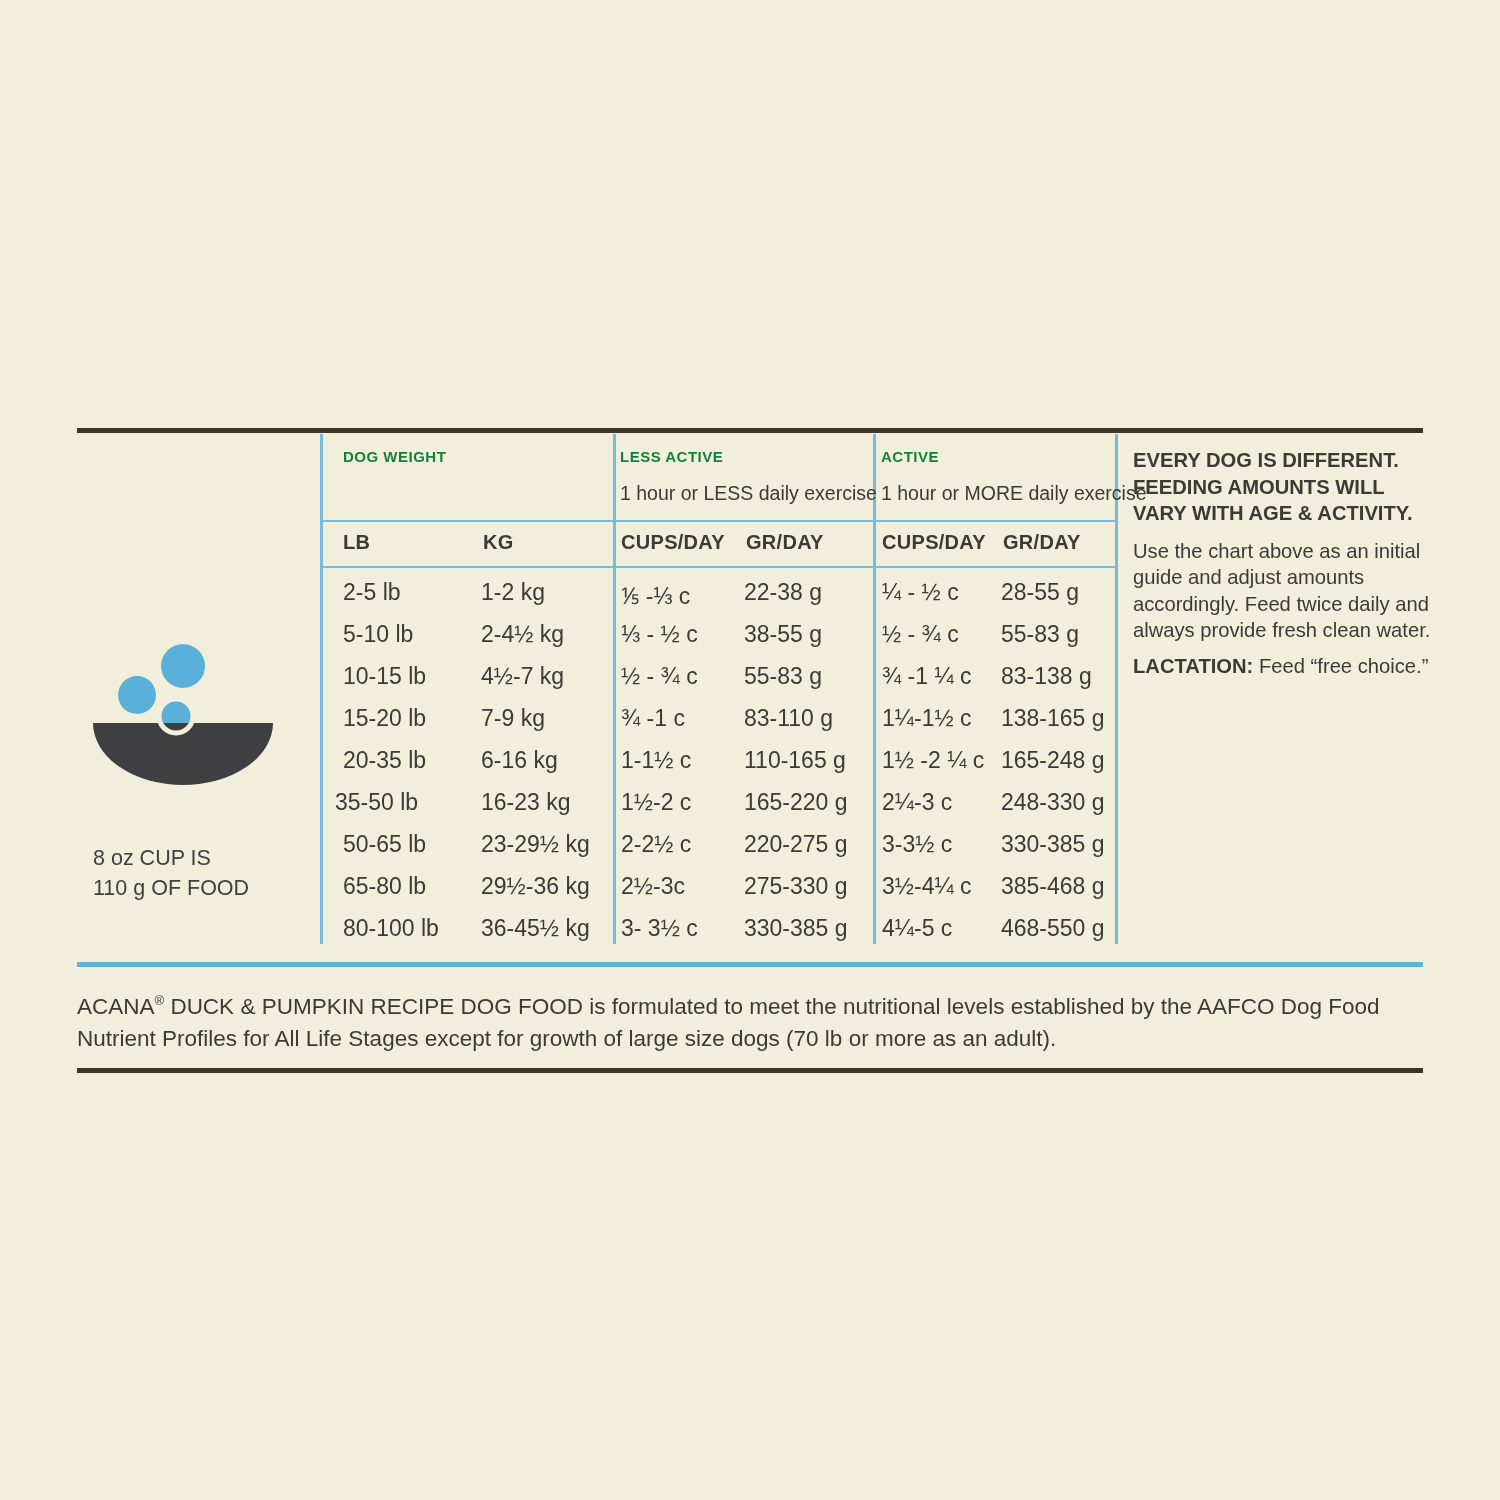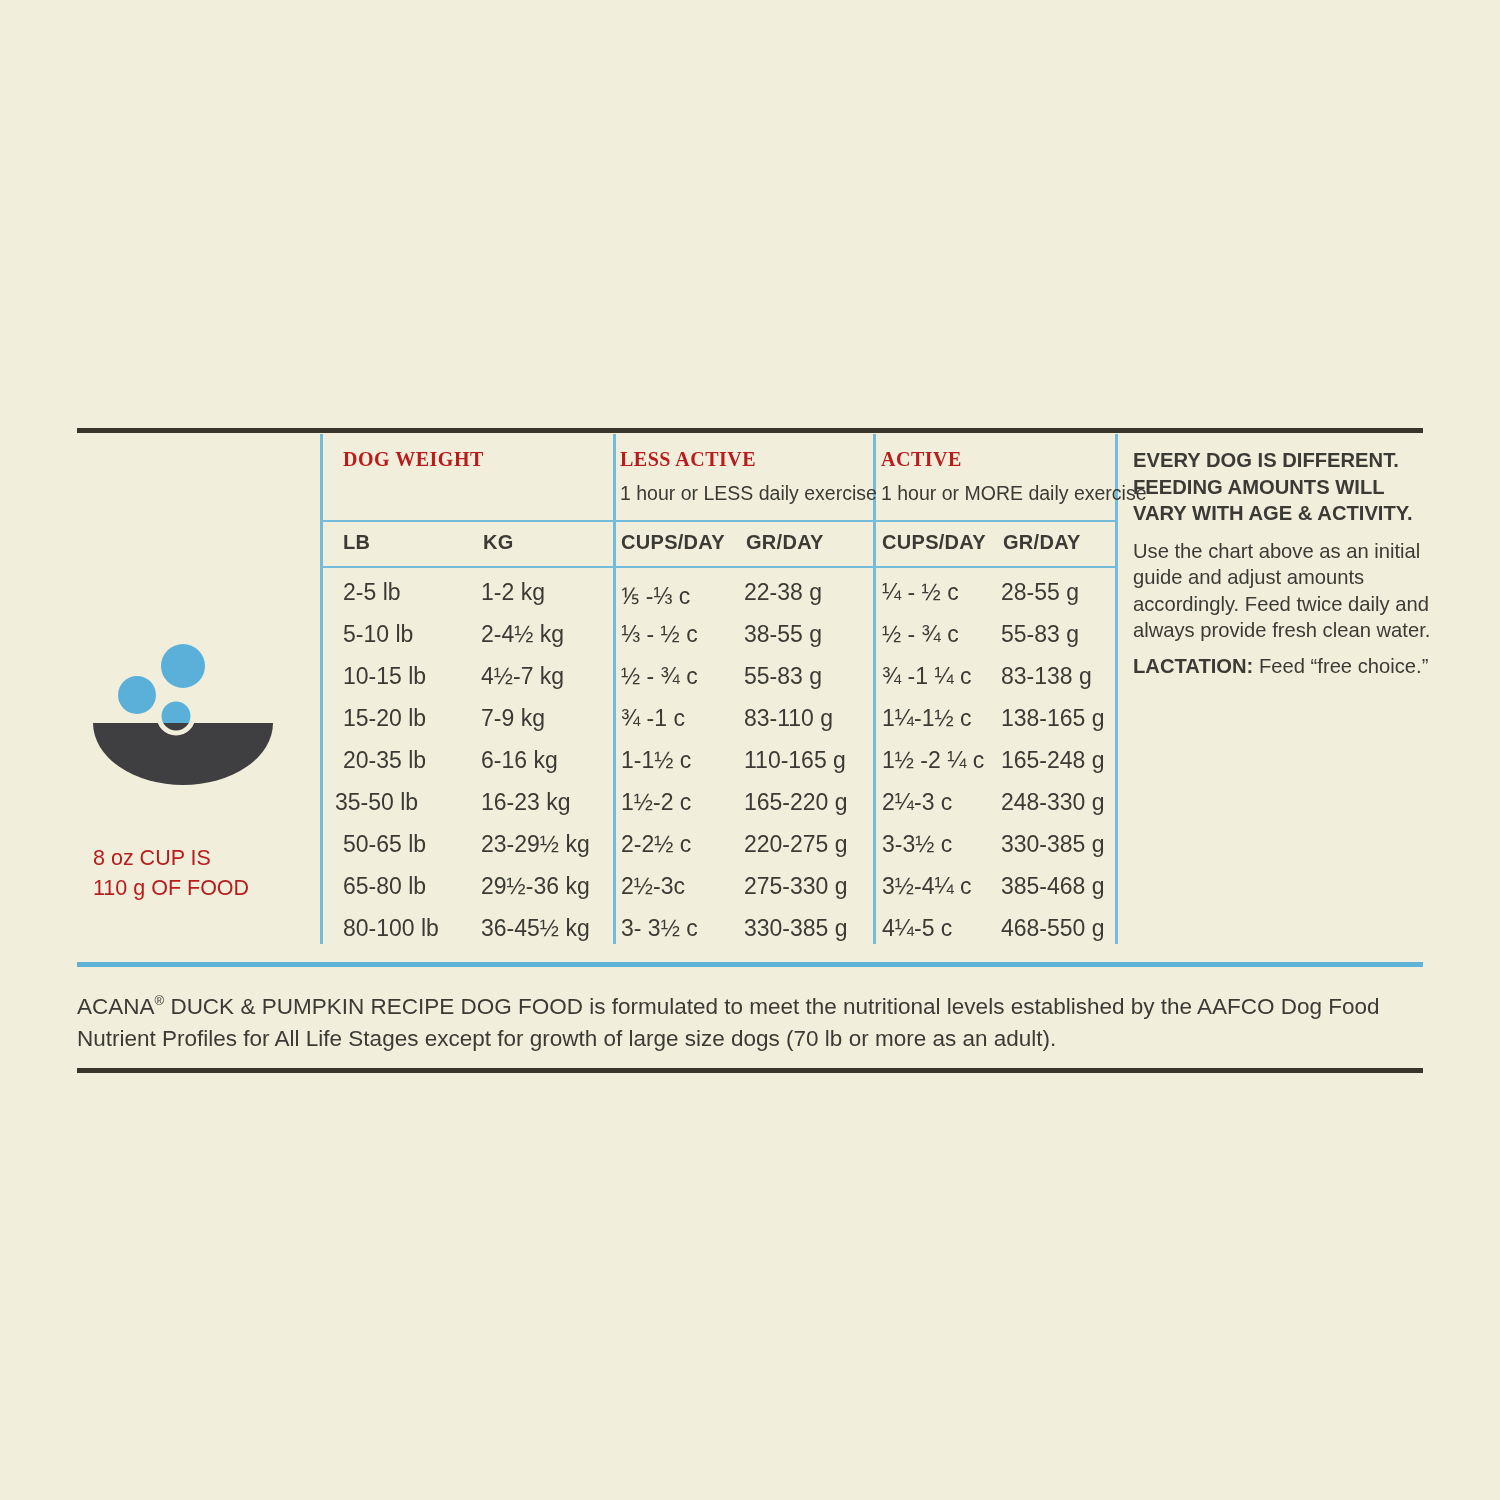--- a/index.html
+++ b/index.html
@@ -75,21 +75,21 @@
     height: 190px;
   }
 
   .cup-note {
     position: absolute;
     left: 93px;
     top: 843px;
     width: 230px;
     font-size: 21.5px;
     line-height: 30px;
-    color: #b91c1c;
+    color: #404040;
     white-space: pre-line;
   }
 
   
   .table-wrap {
     position: absolute;
     left: 320px;
     top: 434px;
     width: 800px;
     height: 510px;
@@ -109,25 +109,25 @@
   .hline {
     position: absolute;
     height: 2px;
     background: #74bcdc;
   }
   .hline.h1 { left: 0px;  top: 86px;  width: 795px; }
   .hline.h2 { left: 0px;  top: 132px; width: 795px; }
 
   .colgroup-title {
     position: absolute;
-    font-family: Liberation Serif, serif;
+    font-family: Liberation Sans, sans-serif;
     font-weight: bold;
-    font-size: 20px;
+    font-size: 15px;
     letter-spacing: 0.5px;
-    color: #b91c1c;
+    color: #15803d;
     white-space: nowrap;
   }
   .colgroup-sub {
     position: absolute;
     font-size: 19.5px;
     color: #3b3a35;
     white-space: nowrap;
   }
   .subhead {
     position: absolute;

